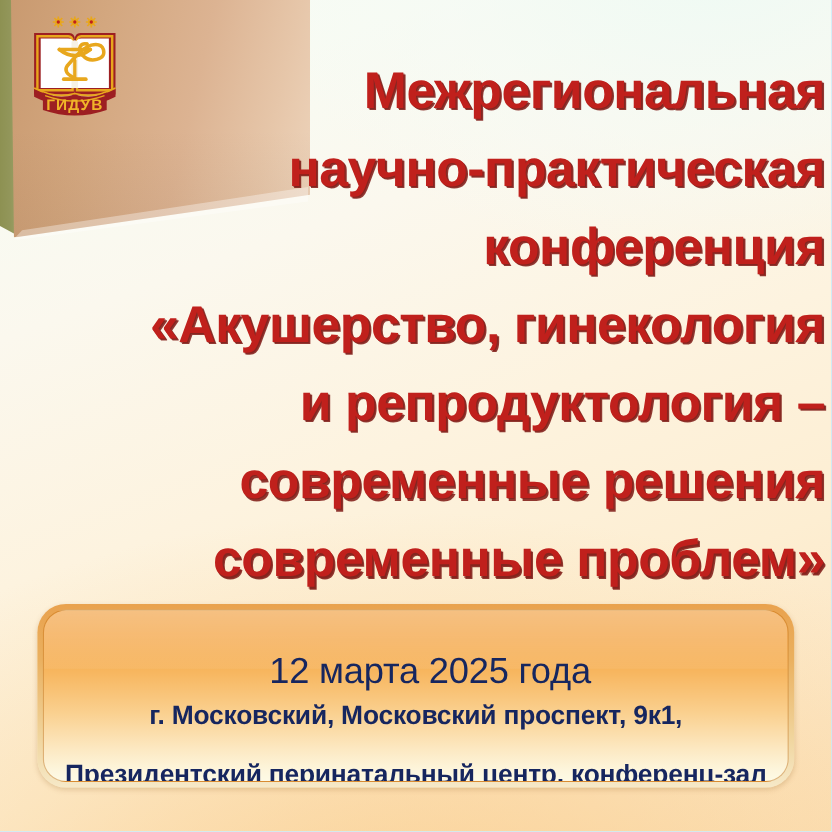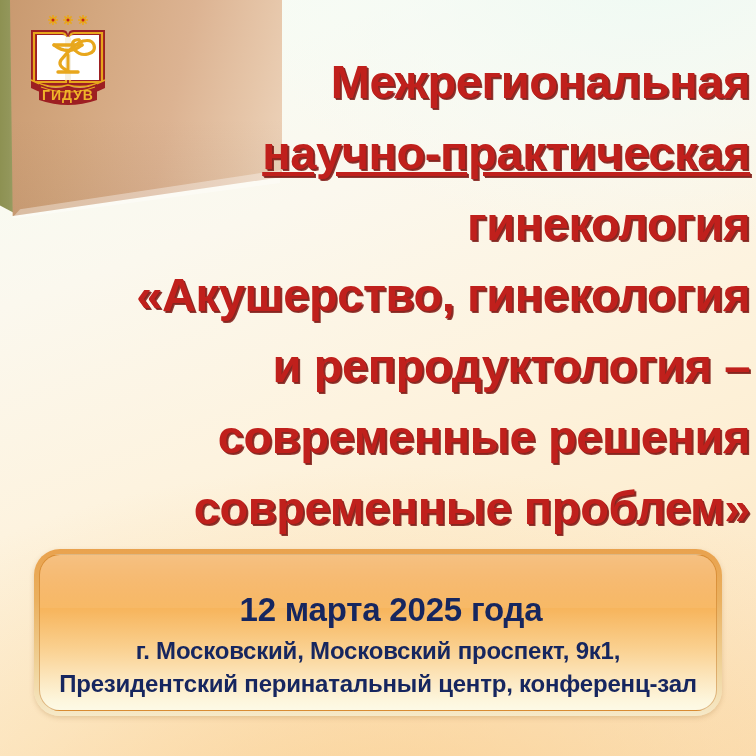--- a/index.html
+++ b/index.html
@@ -102,21 +102,21 @@
     font-weight: 700;
     font-size: 47px;
     line-height: 71px;
     letter-spacing: -0.4px;
     white-space: nowrap;
     text-shadow:
       2px 2px 0 rgba(125,22,18,0.85),
       1px 1px 0 rgba(125,22,18,0.55);
   }
   .title-line.l1 { padding-left: 42px; }
-  .title-line.l2 { padding-left: 6px; text-decoration: underline; }
+  .title-line.l2 { padding-left: 6px; }
   .title-line.l3 { padding-left: 6px; }
   .title-line.l4 { padding-left: 0px; }
   .title-line.l5 { padding-left: 0px; }
   .title-line.l6 { padding-left: 0px; }
   .title-line.l7 { padding-left: 0px; }
 
   
   .banner-outer {
     position: absolute;
     left: 34px;
@@ -155,35 +155,36 @@
     position: absolute;
     left: 0; right: 0; top: 0;
     height: 34%;
     background: linear-gradient(180deg, rgba(255,255,255,0.38) 0%, rgba(255,255,255,0.06) 100%);
     pointer-events: none;
   }
   .banner-date {
     position: relative;
     margin-top: 37px;
     color: #16265f;
-    font-weight: 700;
+    font-weight: 400;
     font-size: 33px;
     line-height: 36px;
     letter-spacing: -0.2px;
     white-space: nowrap;
     margin-left: 26px;
   }
   .banner-venue-line {
     position: relative;
     color: #16265f;
     font-weight: 700;
     font-size: 24px;
     line-height: 33px;
     letter-spacing: -0.2px;
     white-space: nowrap;
+    margin-top: 21px;
   }
   .banner-venue-line.v1 { margin-top: 6px; }
 </style>
 </head>
 <body>
 
 <div id="poster">
 
   <div class="bg-base"></div>
   <div class="bg-warm"></div>
@@ -265,21 +266,21 @@
         <path d="M22,76 Q51,88 80,76 L80,92 Q51,102 22,92 Z" fill="#9d1f22"></path>
         <path d="M24,79 Q51,89 78,79" fill="none" stroke="#e8a71d" stroke-width="1.2"></path>
       </g>
       <text x="51" y="92" text-anchor="middle" font-family="Liberation Sans, sans-serif" font-size="14" font-weight="700" fill="#f0b52a" letter-spacing="1">ГИДУВ</text>
     </svg>
   </div>
 
   <div class="title-block">
     <span class="title-line l1">Межрегиональная</span>
     <span class="title-line l2">научно-практическая</span>
-    <span class="title-line l3">гинекология</span>
+    <span class="title-line l3">конференция</span>
     <span class="title-line l4">«Акушерство, гинекология</span>
     <span class="title-line l5">и репродуктология –</span>
     <span class="title-line l6">современные решения</span>
     <span class="title-line l7">современные проблем»</span>
   </div>
 
   <div class="banner-outer">
     <div class="banner-inner">
       <div class="banner-gloss"></div>
       <div class="banner-date">12 марта 2025 года</div>

